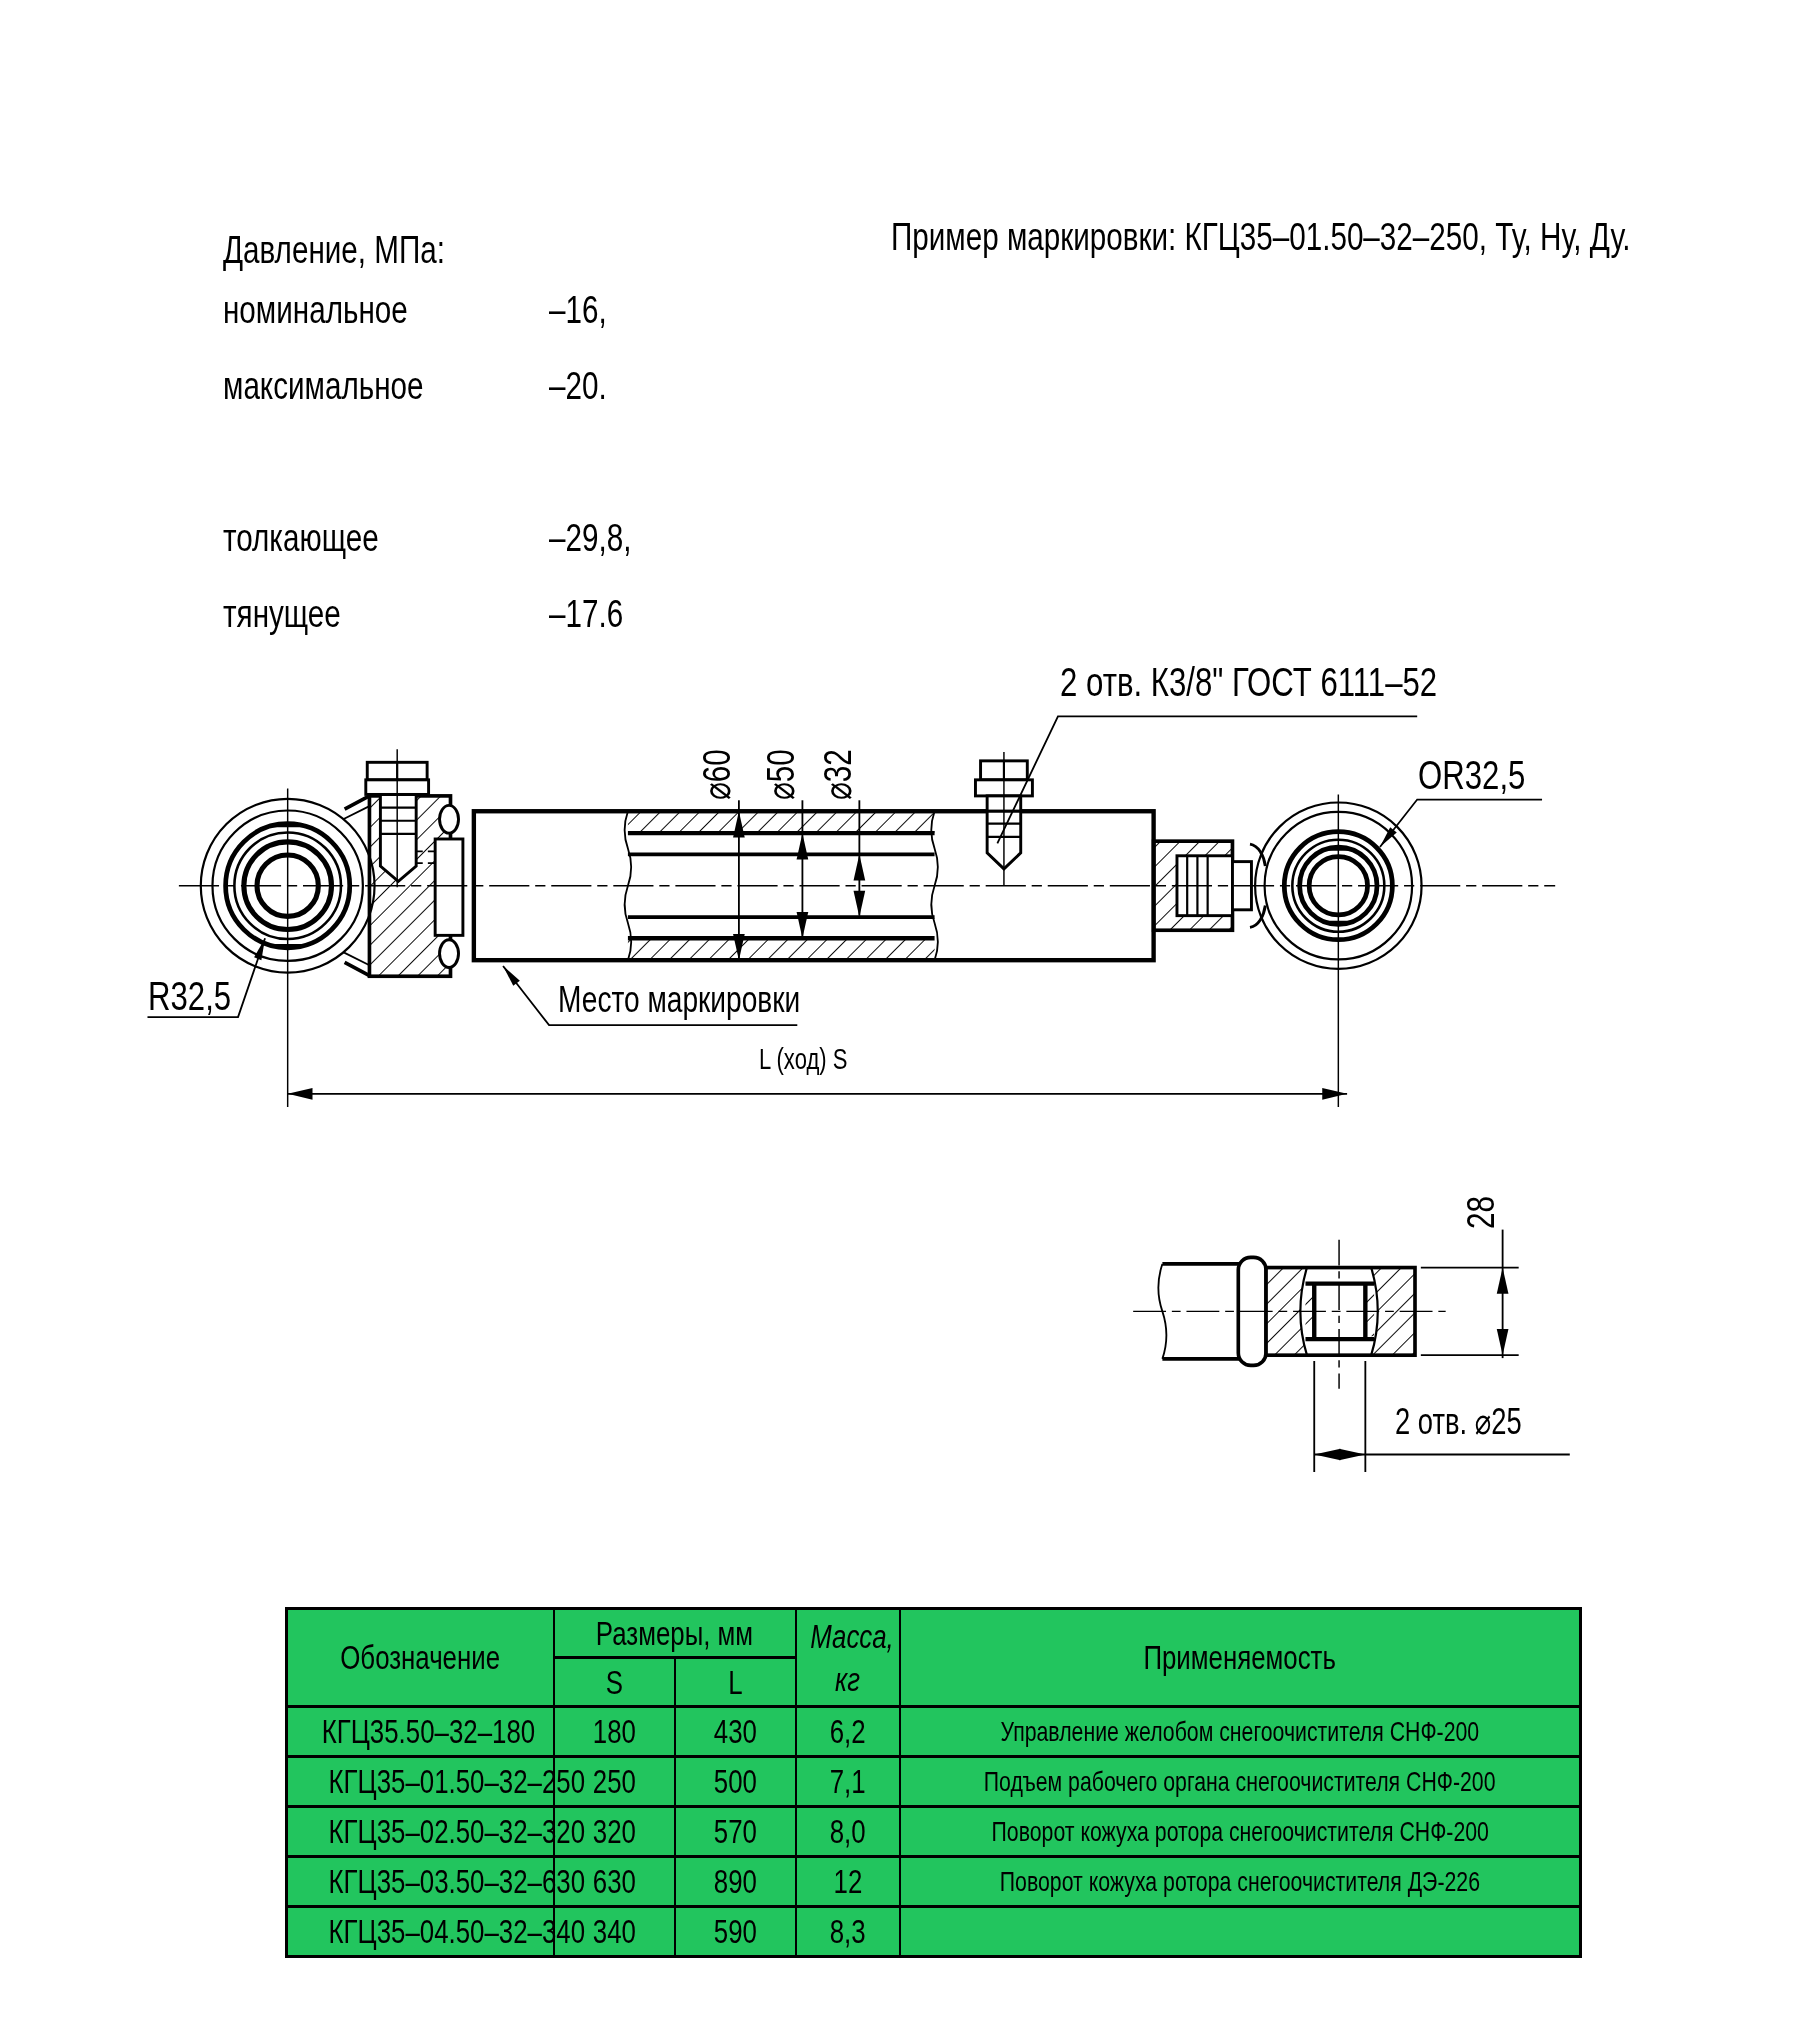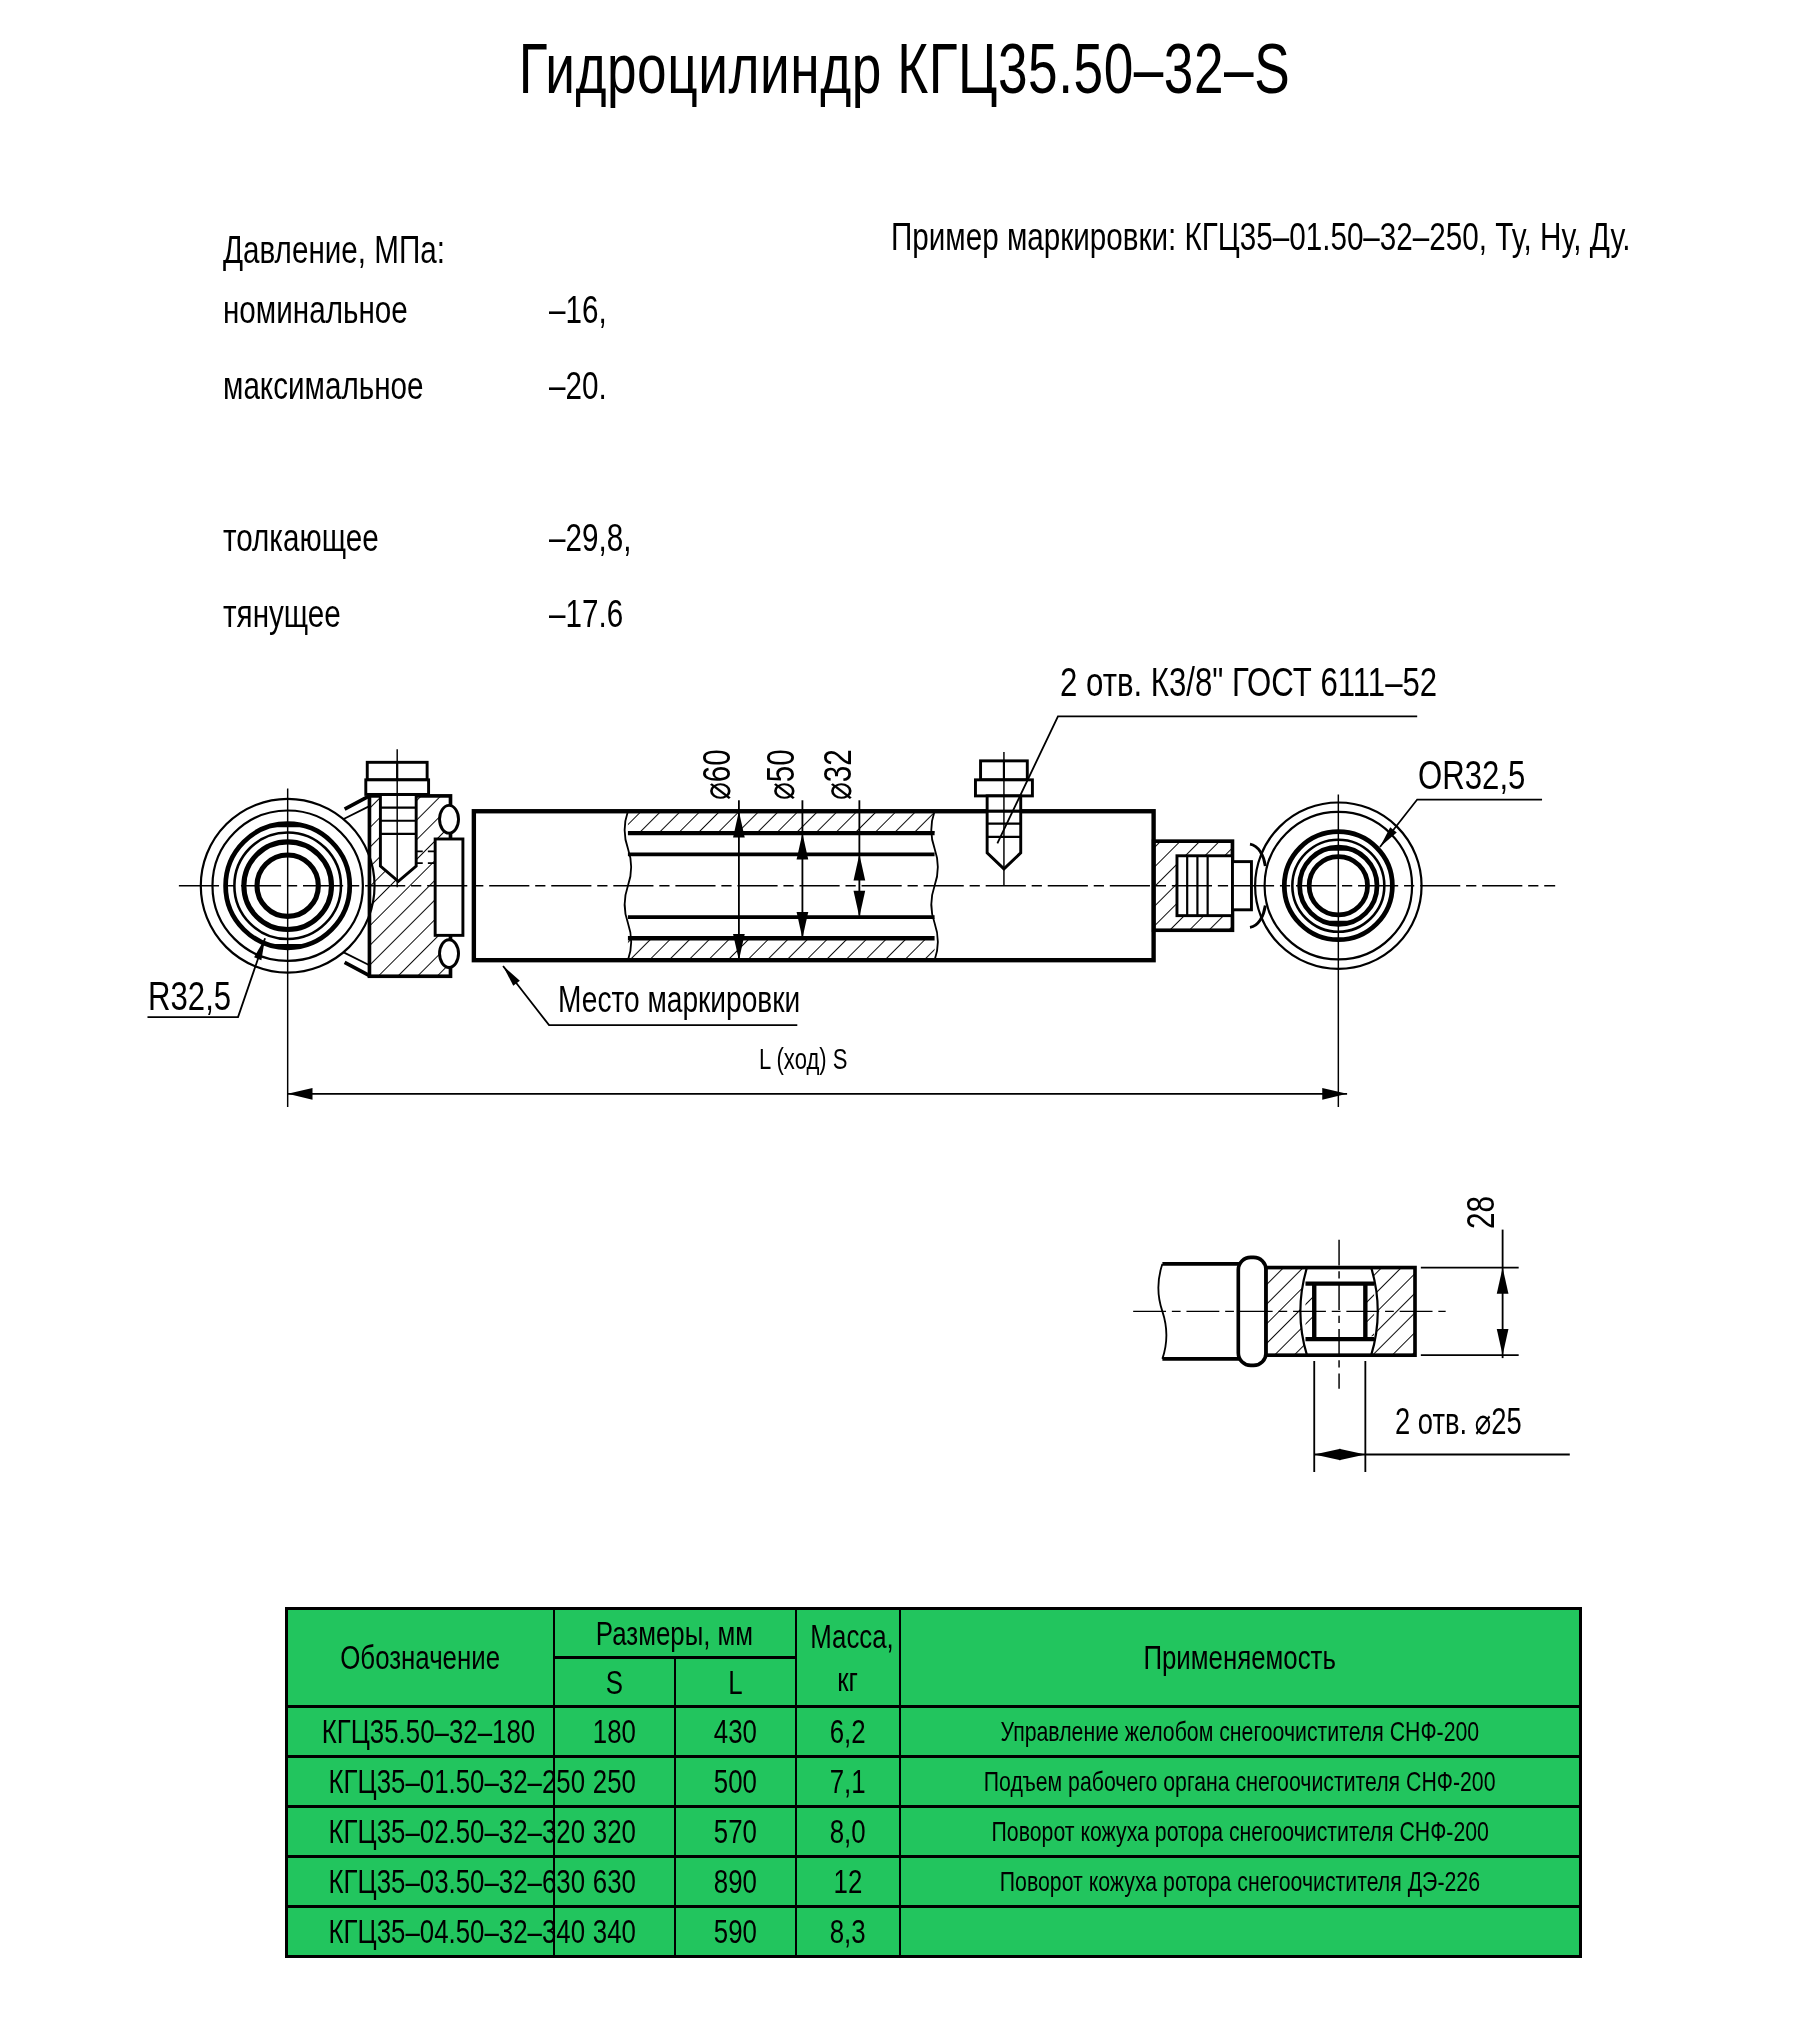--- a/index.html
+++ b/index.html
@@ -18,21 +18,21 @@
   svg{position:absolute;left:0;top:0;}
   .tblwrap{position:absolute;left:285px;top:1607px;}
   table{border-collapse:collapse;table-layout:fixed;width:1295px;background:#22c55e;}
   th,td{border-left:2.2px solid #000;border-right:2.2px solid #000;
         border-top:3.7px solid #000;border-bottom:3.7px solid #000;
         padding:0;text-align:center;vertical-align:middle;font-weight:normal;}
   table{border:3.7px solid #000;}
   .h1r{height:49px;font-size:34px;}
   .drow{height:50px;font-size:34px;}
   .app{font-size:28px;}
-  .mass2{line-height:1.25;}
+  .mass2{line-height:1.25;font-style:italic;}
 </style>
 </head>
 <body>
 
 <div class="page">
 
   <svg width="1810" height="2035" viewBox="0 0 2479 2787">
     <defs>
       <pattern id="hatch" patternUnits="userSpaceOnUse" width="19" height="19" patternTransform="rotate(45)">
         <line x1="0" y1="0" x2="0" y2="19" stroke="#000" stroke-width="2.6"></line>
@@ -169,21 +169,20 @@
       </g>
       <g>
         <path d="M1800 1864 V2016 M1870 1864 V2016" stroke-width="2.5"></path>
         <path d="M1800 1992 H2150" stroke-width="2.5"></path>
         <polygon points="1800,1992 1836,1984 1836,2000" fill="#000" stroke="none"></polygon>
         <polygon points="1870,1992 1834,1984 1834,2000" fill="#000" stroke="none"></polygon>
       </g>
     </g>
   </svg>
 
-  <div class="abs title"><span class="condc">Гидроцилиндр КГЦ35.50–32–S</span></div>
 
   <div class="abs" style="left:223px;top:212px;margin-top:16px;">
     <span class="cond spec-label">Давление, МПа:</span>
     <span class="spec-value"><span class="cond"></span></span>
   </div>
   <div class="abs" style="left:223px;top:288px;">
     <span class="cond spec-label">номинальное</span>
     <span class="spec-value"><span class="cond">–16,</span></span>
   </div>
   <div class="abs" style="left:223px;top:364px;">

